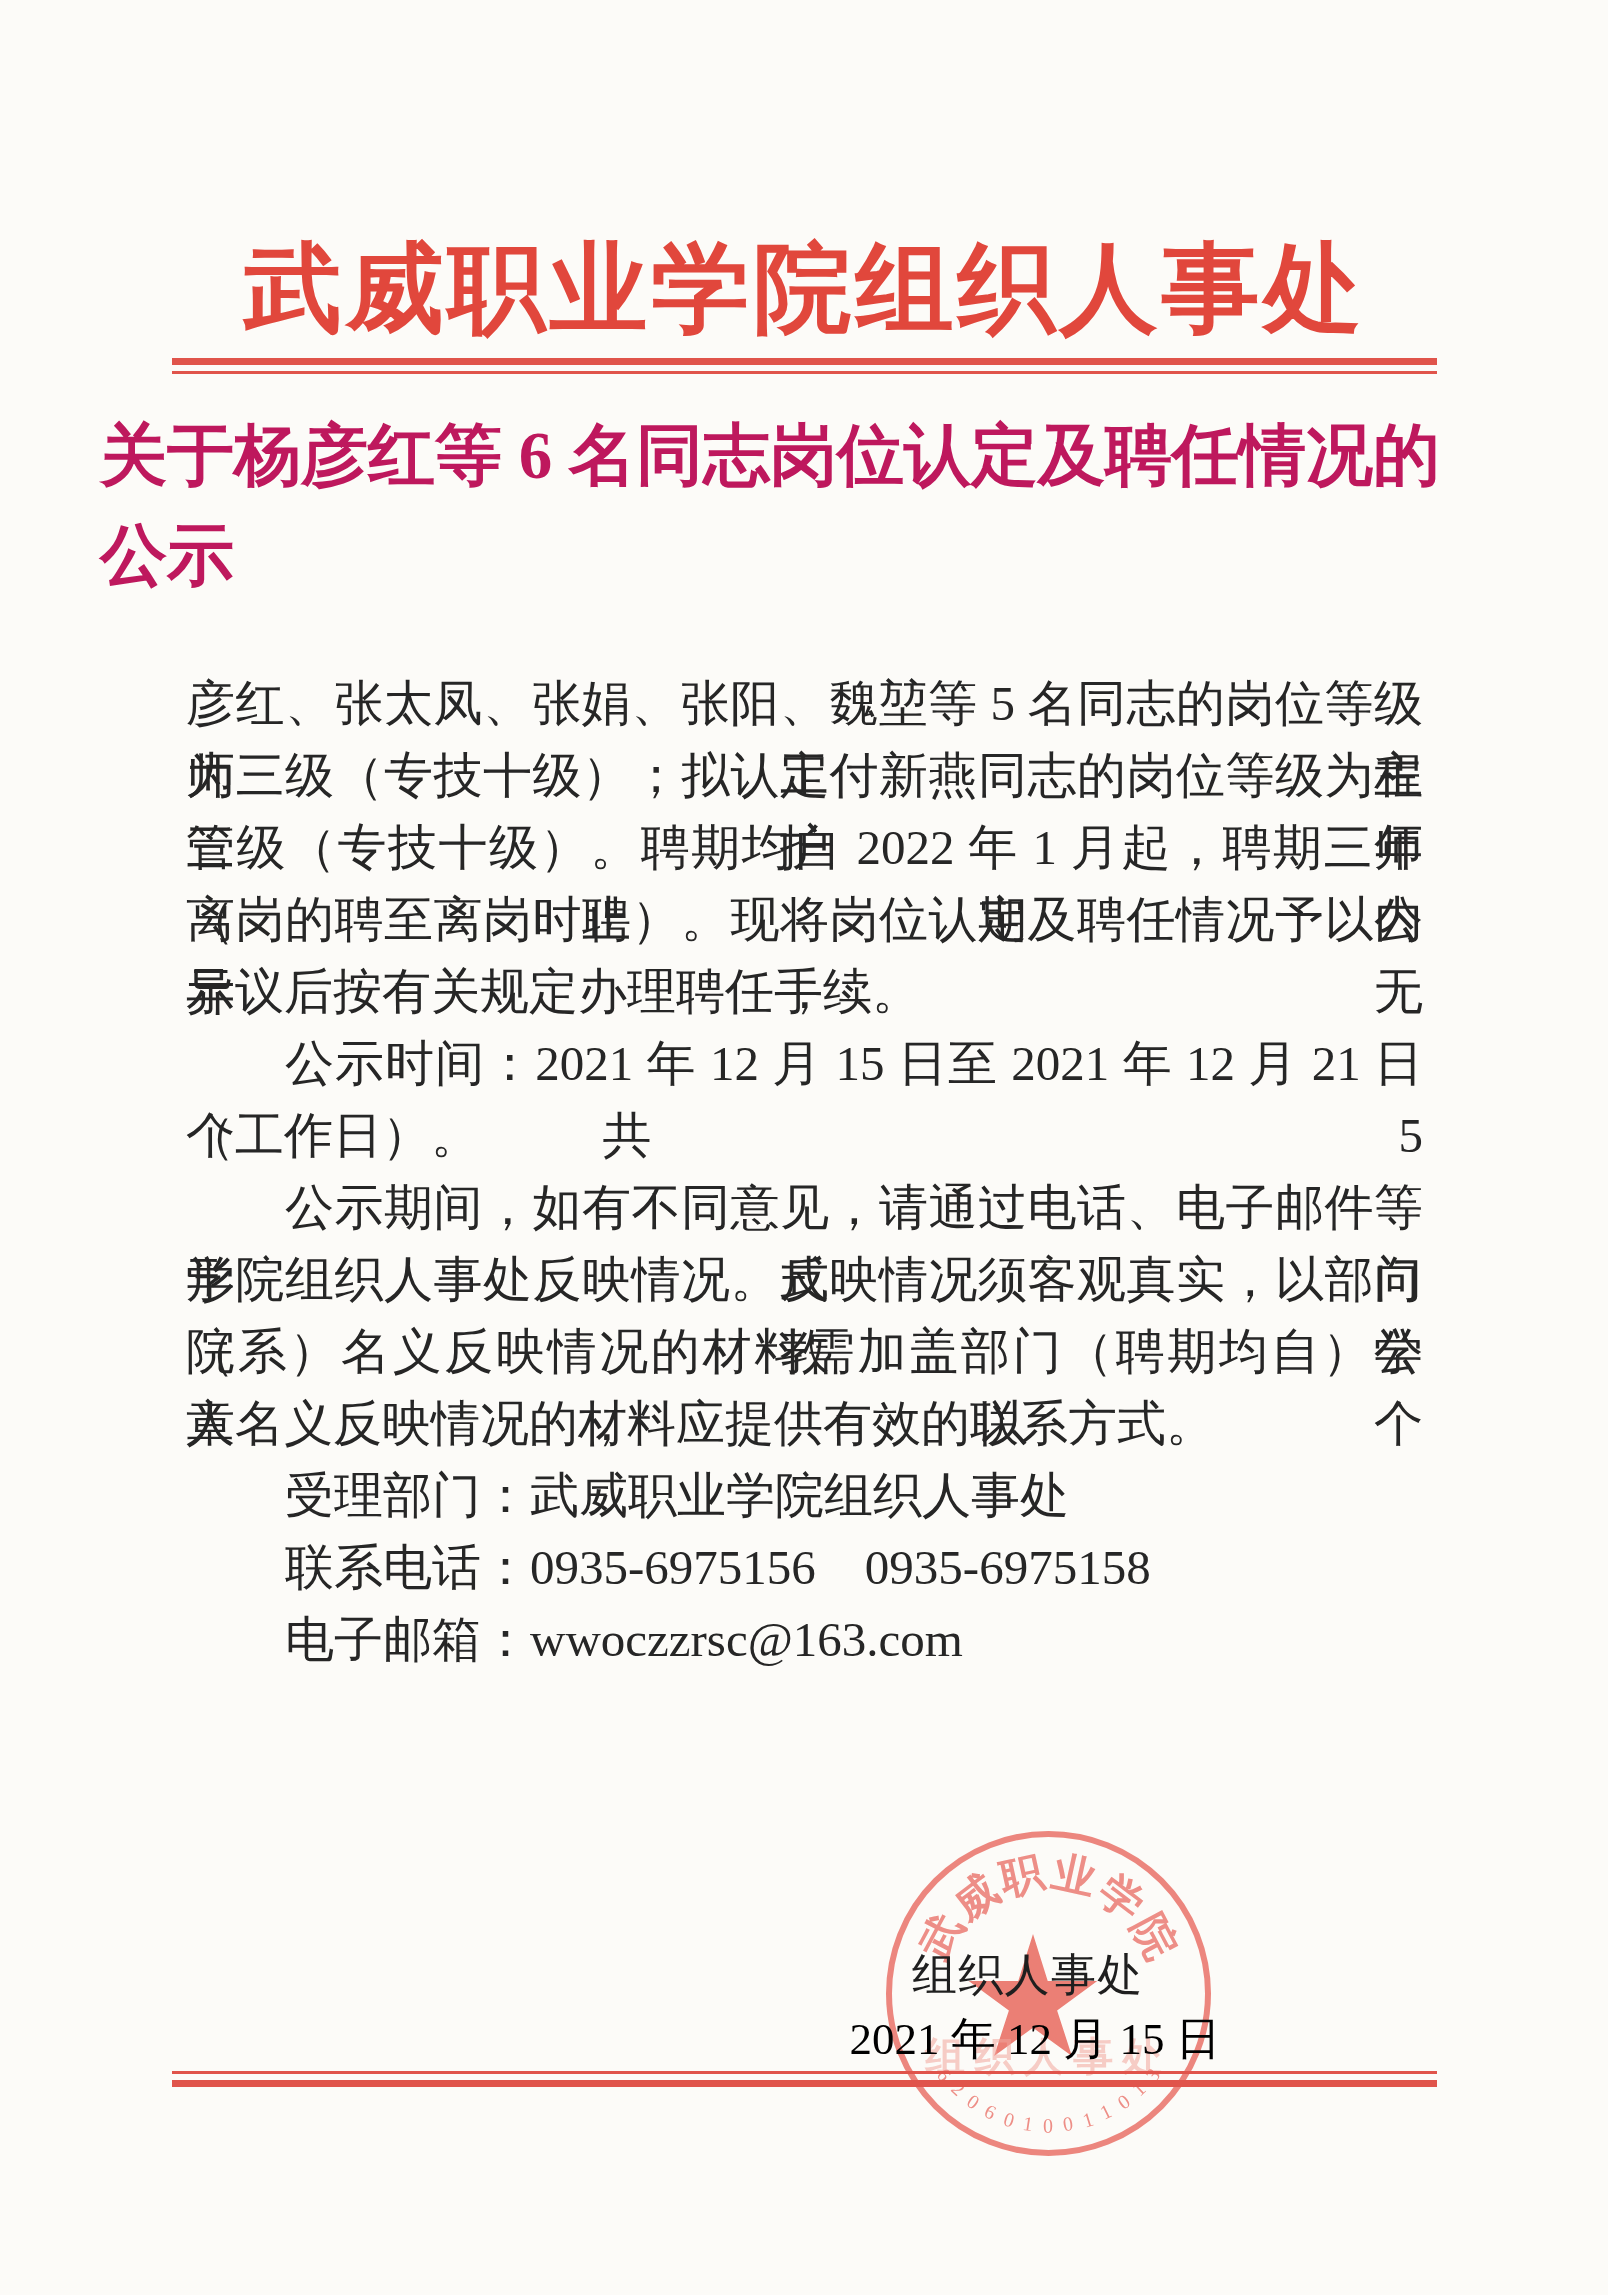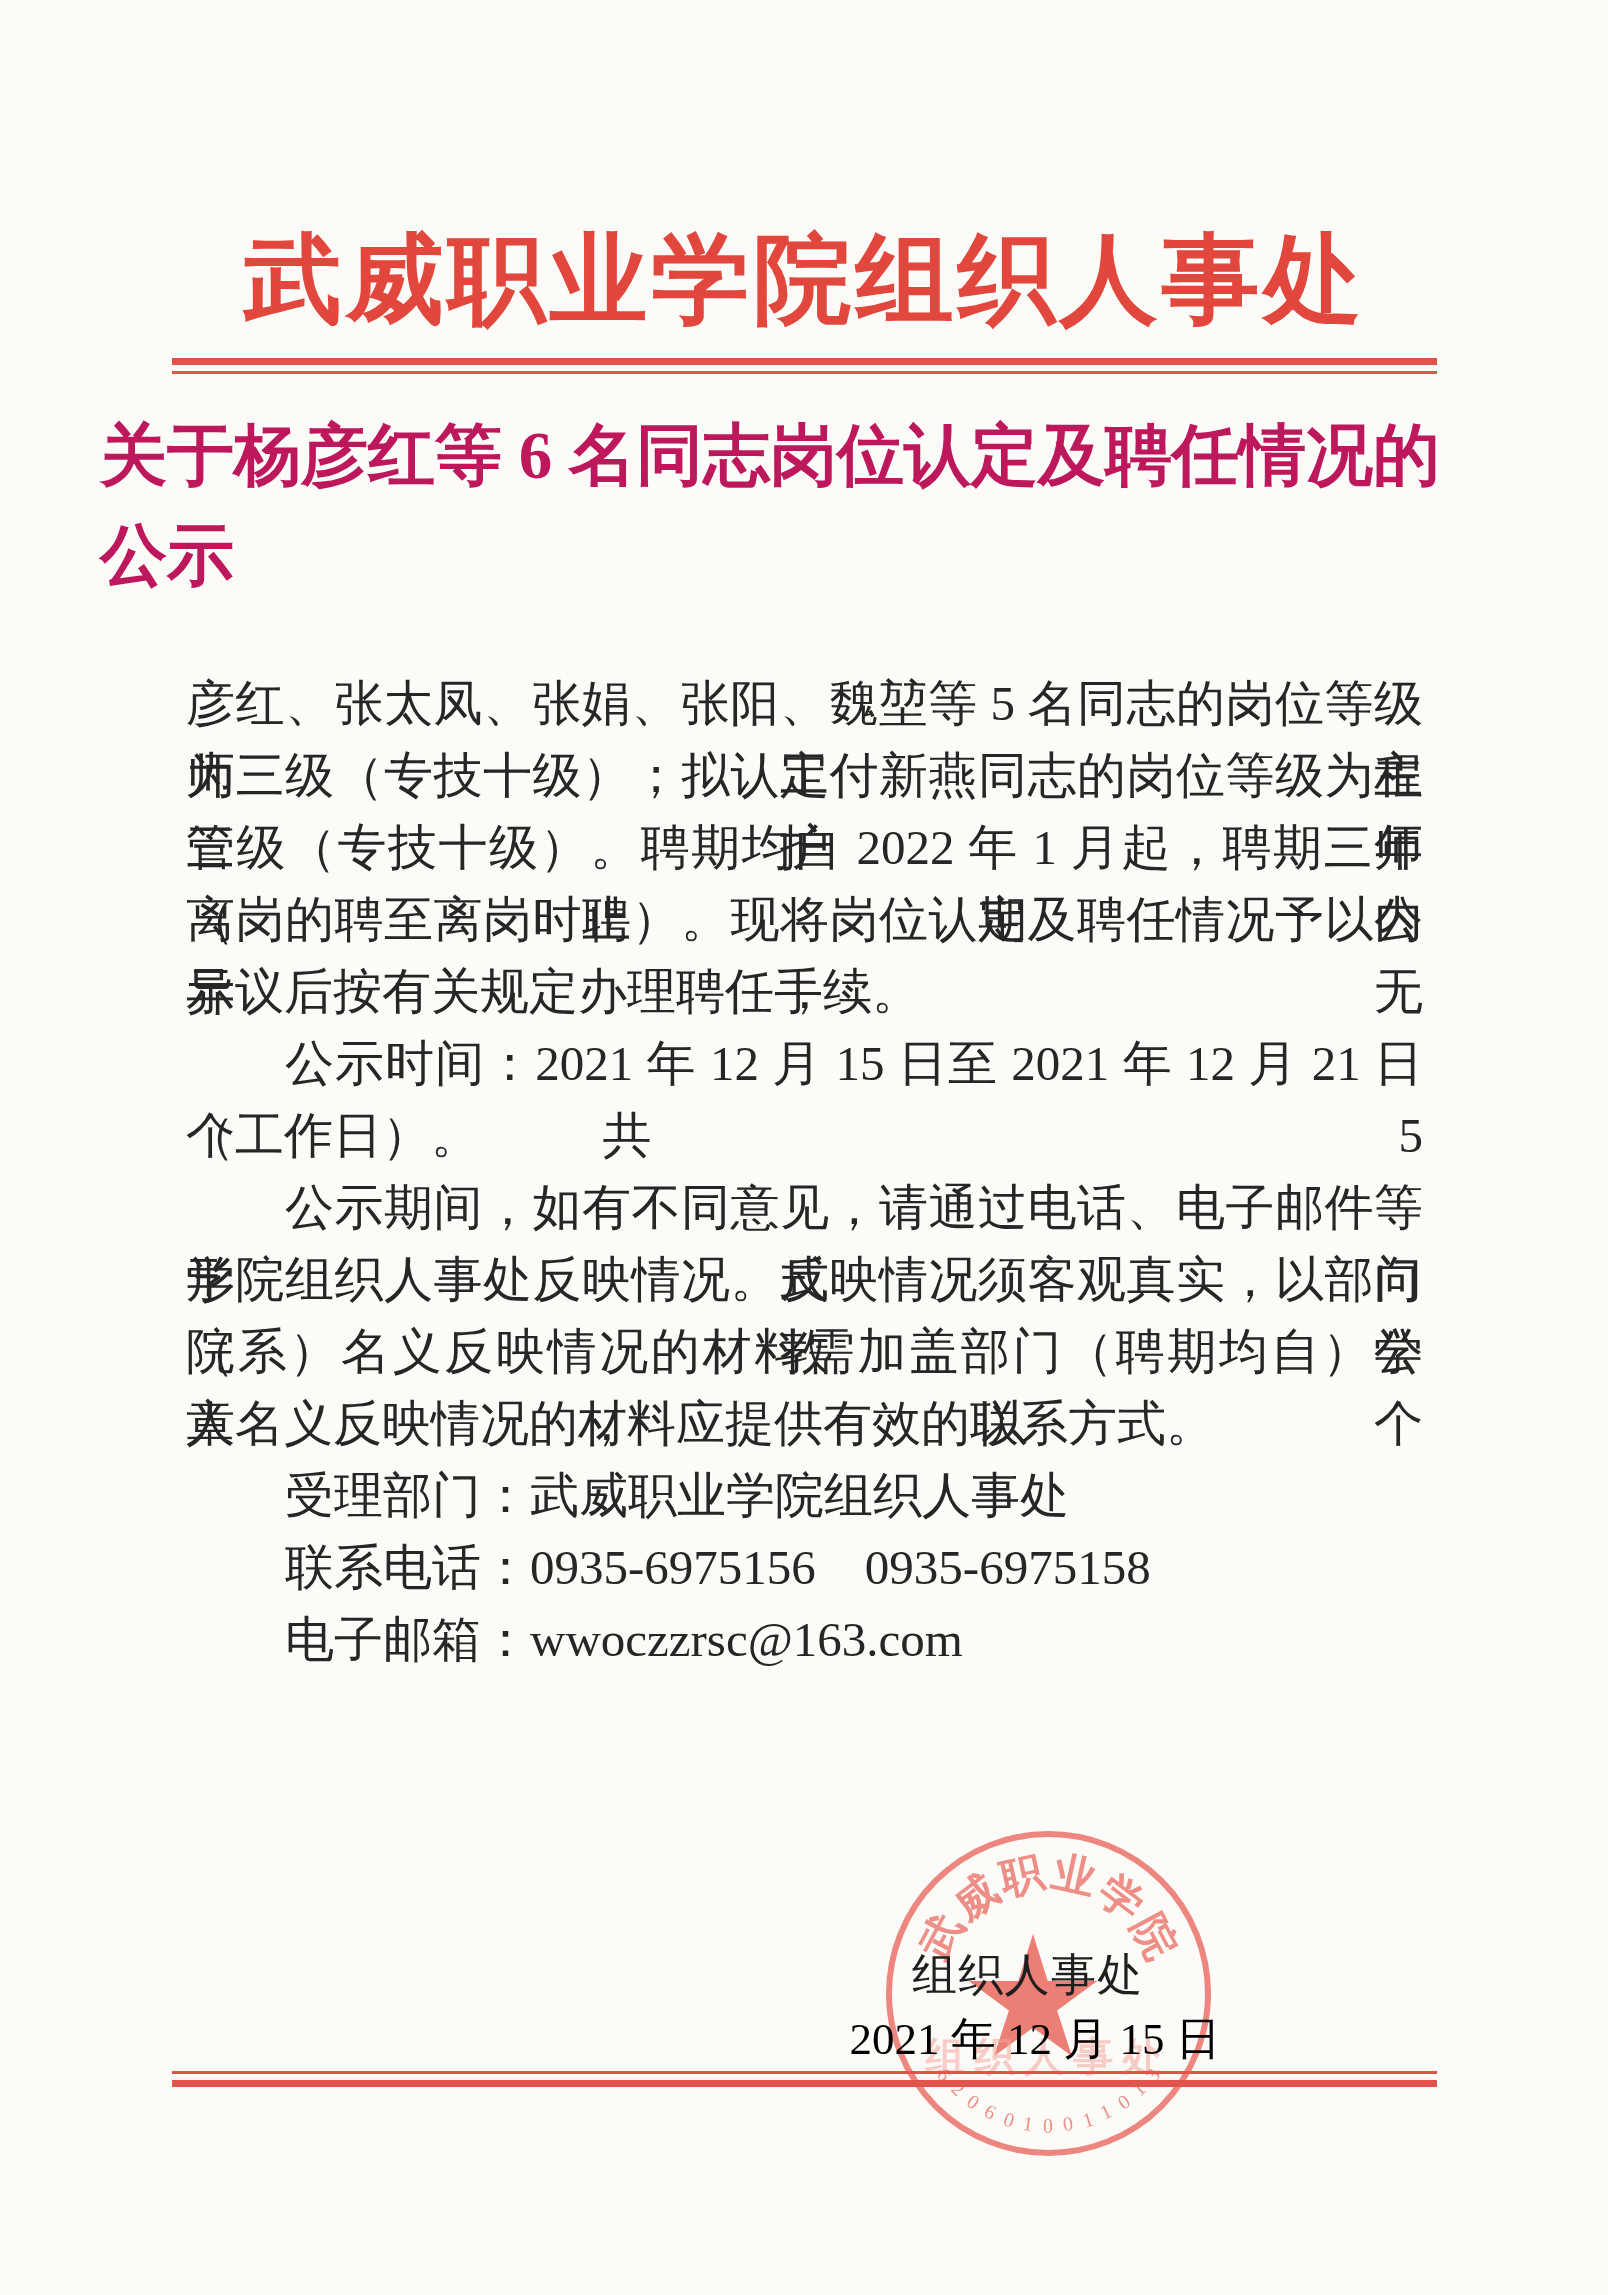--- a/index.html
+++ b/index.html
@@ -84,21 +84,21 @@
     transform:translateX(-50%);
     font-size:40px;font-weight:bold;
     letter-spacing:9.4px;white-space:nowrap;
   }
 </style>
 </head>
 <body>
 
 <div class="page">
 
-  <div class="org-header" style="color: rgb(225, 71, 60);">武威职业学院组织人事处</div>
+  <div class="org-header" style="color: rgb(225, 71, 60); margin-top: 9px;">武威职业学院组织人事处</div>
   <div class="rule rule-thick hdr-rule-thick" style="background: rgb(224, 84, 75);"></div>
   <div class="rule rule-thin hdr-rule-thin" style="background: rgb(224, 84, 75);"></div>
 
   <div class="doc-title">
     <div>关于杨彦红等 6 名同志岗位认定及聘任情况的</div>
     <div>公示</div>
   </div>
 
   <div class="body-text" id="body-lines">
       <div class="body-line jfy">彦红、张太凤、张娟、张阳、魏堃等 5 名同志的岗位等级为工程</div>

